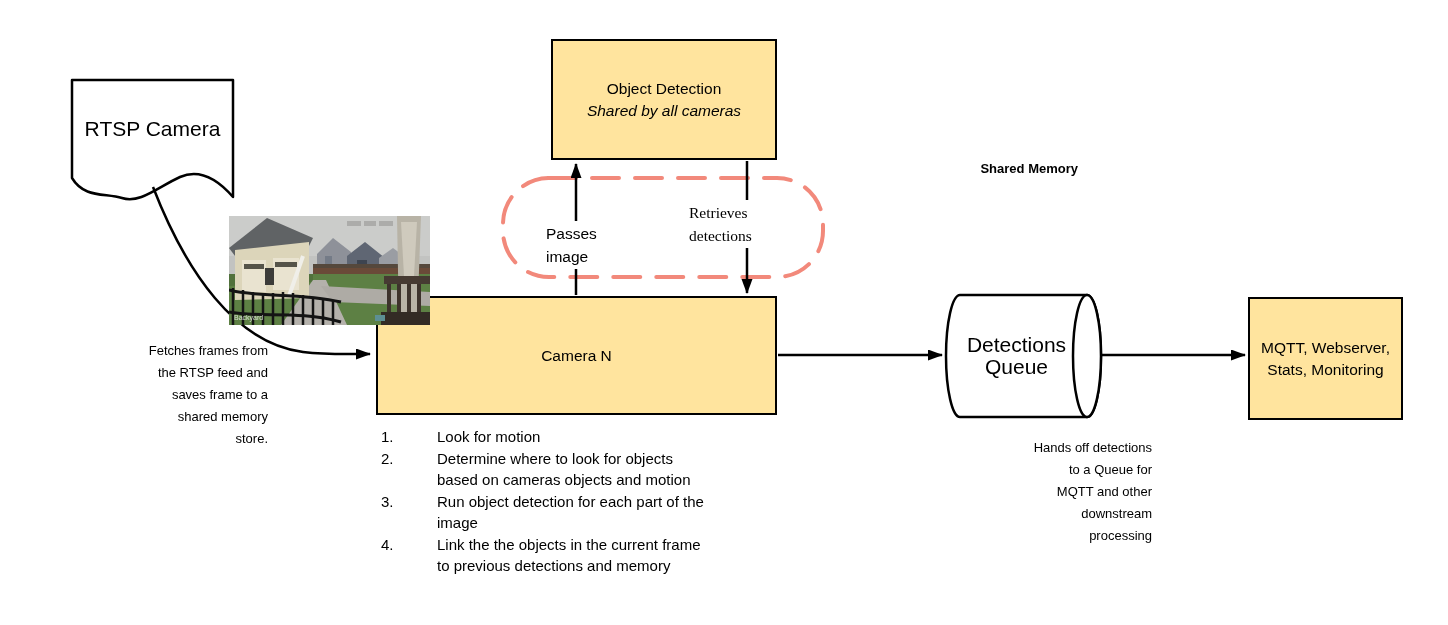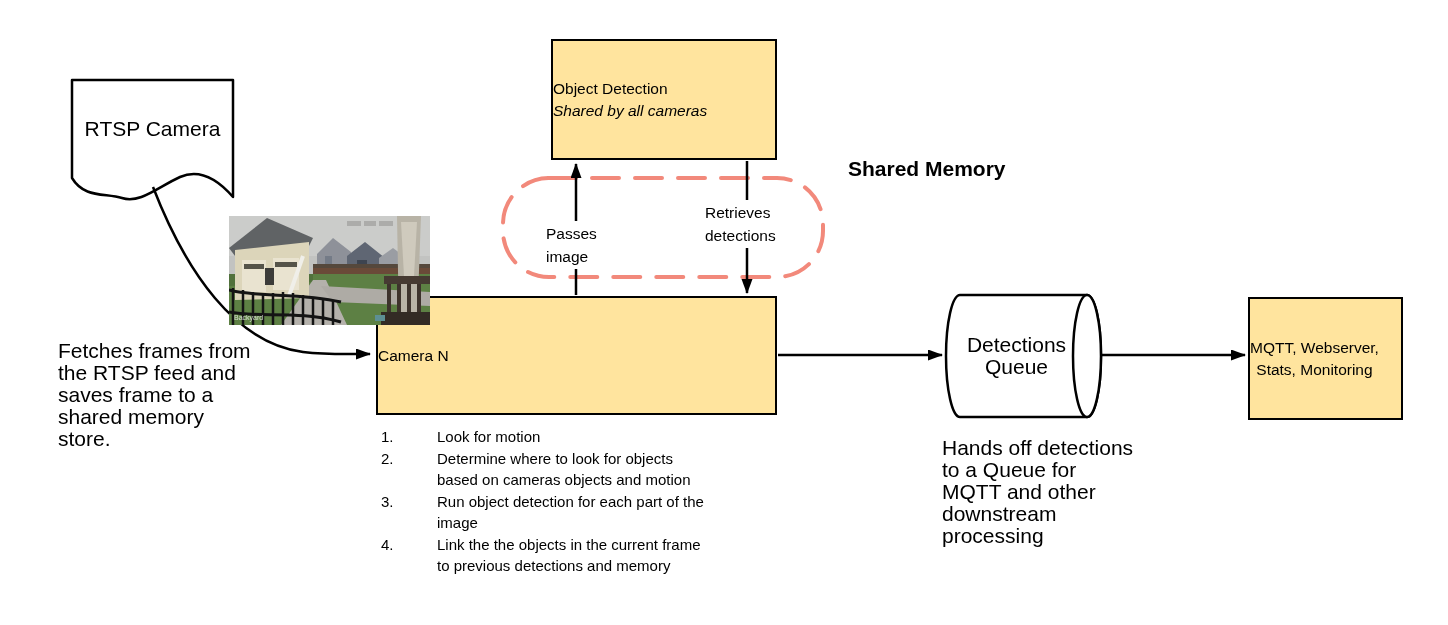--- a/index.html
+++ b/index.html
@@ -11,26 +11,26 @@
     font-family:"Liberation Sans", sans-serif;
     color:#000000;
     overflow:hidden;
   }
   .layer { position:absolute; left:0; top:0; }
   .node {
     position:absolute;
     background:#ffe49e;
     border:2px solid #000000;
     display:flex; flex-direction:column;
-    align-items:flex-start; justify-content:center;
+    align-items:center; justify-content:center;
     text-align:center;
     font-size:15.5px; line-height:22px;
   }
   .pre { white-space:pre-line; }
-  .note { position:absolute; font-size:21px; line-height:22px; white-space:pre-line; }
+  .note { position:absolute; font-size:13px; line-height:22px; white-space:pre-line;text-align:right; }
   .bold { font-weight:bold; }
   .italic { font-style:italic; }
   .flow-label {
     position:absolute;
     background:#ffffff;
     font-size:15.5px; line-height:23px;
     white-space:pre-line;
     padding:1px 3px;
   }
   .shape-label {
@@ -98,21 +98,21 @@
   </div>
 
   <div class="shape-label" style="left:72px; top:84px; width:161px; height:90px;">RTSP Camera</div>
 
   <div class="shape-label" style="left:946px; top:297px; width:141px; height:118px;">Detections
 Queue</div>
 
   <div class="flow-label" style="left:543px; top:221px;">Passes
 image</div>
 
-  <div class="flow-label" style="left:702px; top:200px;">Retrieves
+  <div class="flow-label" style="left:686px; top:200px;font-family:Liberation Serif, serif;">Retrieves
 detections</div>
 
   <div class="note" style="left:38px; top:340px; width:210px;margin-left:20px;">Fetches frames from
 the RTSP feed and
 saves frame to a
 shared memory
 store.</div>
 
   <div class="note" style="left:848px; top:136px; width:230px; line-height:21.5px;">
     <div class="bold">Shared Memory</div>

